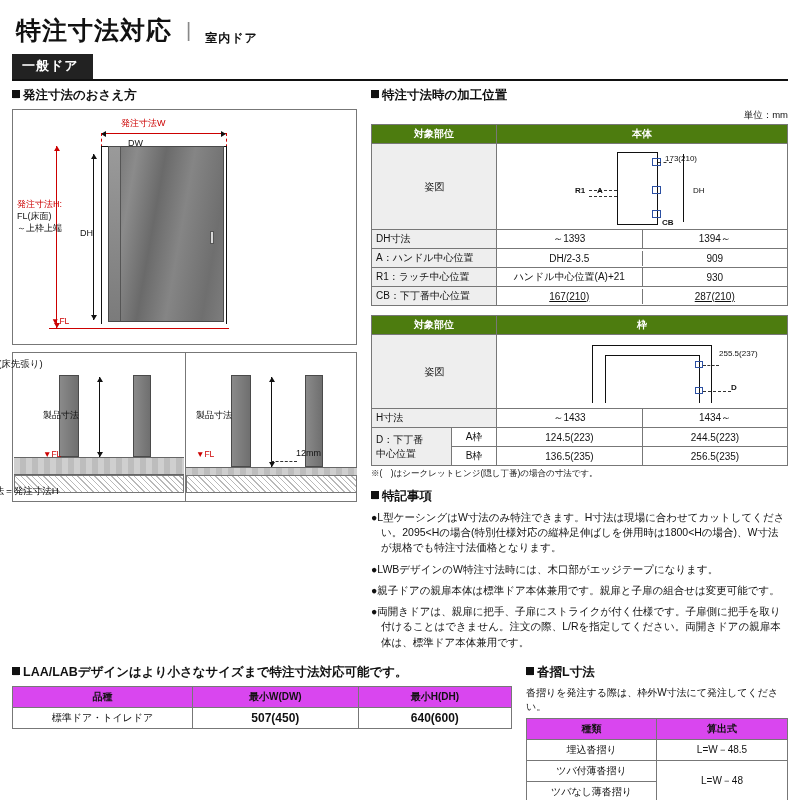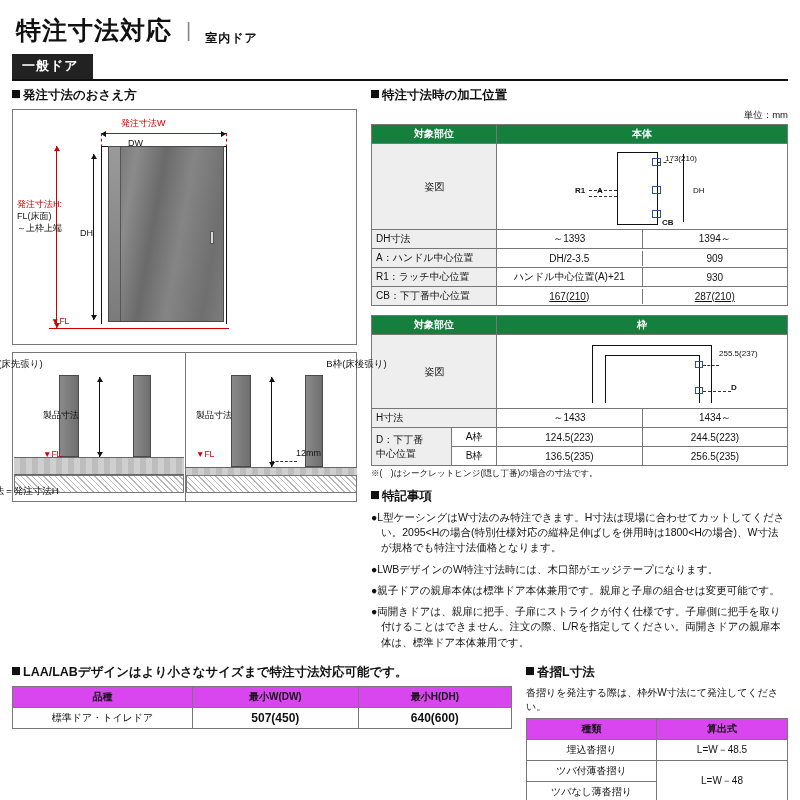--- a/index.html
+++ b/index.html
@@ -79,21 +79,21 @@
   .d2-caption { position:absolute; bottom:3px; font-size:9.5px; width:100%; text-align:center; }
   .d2-divider { position:absolute; left:172px; top:0; bottom:0; border-left:1px solid #777;}
   .floor { position:absolute; left:0; right:0; height:18px; background:repeating-linear-gradient(90deg,#cfcfcf 0 6px,#bdbdbd 6px 12px); border-top:1px solid #666; border-bottom:1px solid #666;}
   .wallseg { position:absolute; background:linear-gradient(90deg,#8a8a8a,#6f6f6f); border:1px solid #4a4a4a;}
   .hatch { position:absolute; background:repeating-linear-gradient(45deg,#fff 0 3px,#b9b9b9 3px 4px); border:1px solid #777;}
 
   
   table { border-collapse:collapse; width:100%; font-size:10px; }
   td, th { border:1px solid #777; padding:2px 3px; text-align:center; }
   th { background:#d946ef; font-weight:bold; }
-  .thdark { background:#15803d; color:#fff; font-weight:bold; }
+  .thdark { background:#4d7c0f; color:#fff; font-weight:bold; }
   .lbl-cell { background:#eee; text-align:left; padding-left:4px; white-space:nowrap;}
   .unit { text-align:right; font-size:9.5px; margin-bottom:2px; }
 
   
   .fig-cell { height:86px; position:relative; padding:0; }
   .fig-cell2 { height:74px; position:relative; padding:4px; }
 
   .mini { position:absolute; font-size:8px; white-space:nowrap; }
   .blk { position:absolute; background:#111; }
   .bluebox { position:absolute; border:1px solid #2b4fa2; }
@@ -161,21 +161,20 @@
         <div class="lbl" style="left:4px; top:112px;">～上枠上端</div>
 
         <div class="frame-line hline" style="left:36px; top:218px; width:180px; background:#c00;"></div>
         <div class="fl-mark" style="left:38px; top:206px;">▼FL</div>
       </div>
 
       <div class="diagram2">
         <div class="d2-divider"></div>
 
         <div class="d2-title" style="left:-172px;">A枠(床先張り)</div>
-        <div class="d2-title" style="left:172px;">B枠(床後張り)</div>
 
         <div class="wallseg" style="left:46px; top:22px; width:20px; height:82px;"></div>
         <div class="wallseg" style="left:120px; top:22px; width:18px; height:82px;"></div>
         <div class="arrowv" style="left:86px; top:24px; height:80px;"></div>
         <div class="lbl" style="left:30px; top:56px;">製品寸法</div>
         <div class="fl-mark" style="left:30px; top:96px;">▼FL</div>
         <div class="floor" style="left:1px; width:170px; top:104px;"></div>
         <div class="hatch" style="left:1px; width:170px; top:122px; height:18px;"></div>
         <div class="d2-caption" style="left:-172px;">製品寸法＝発注寸法H</div>
 

